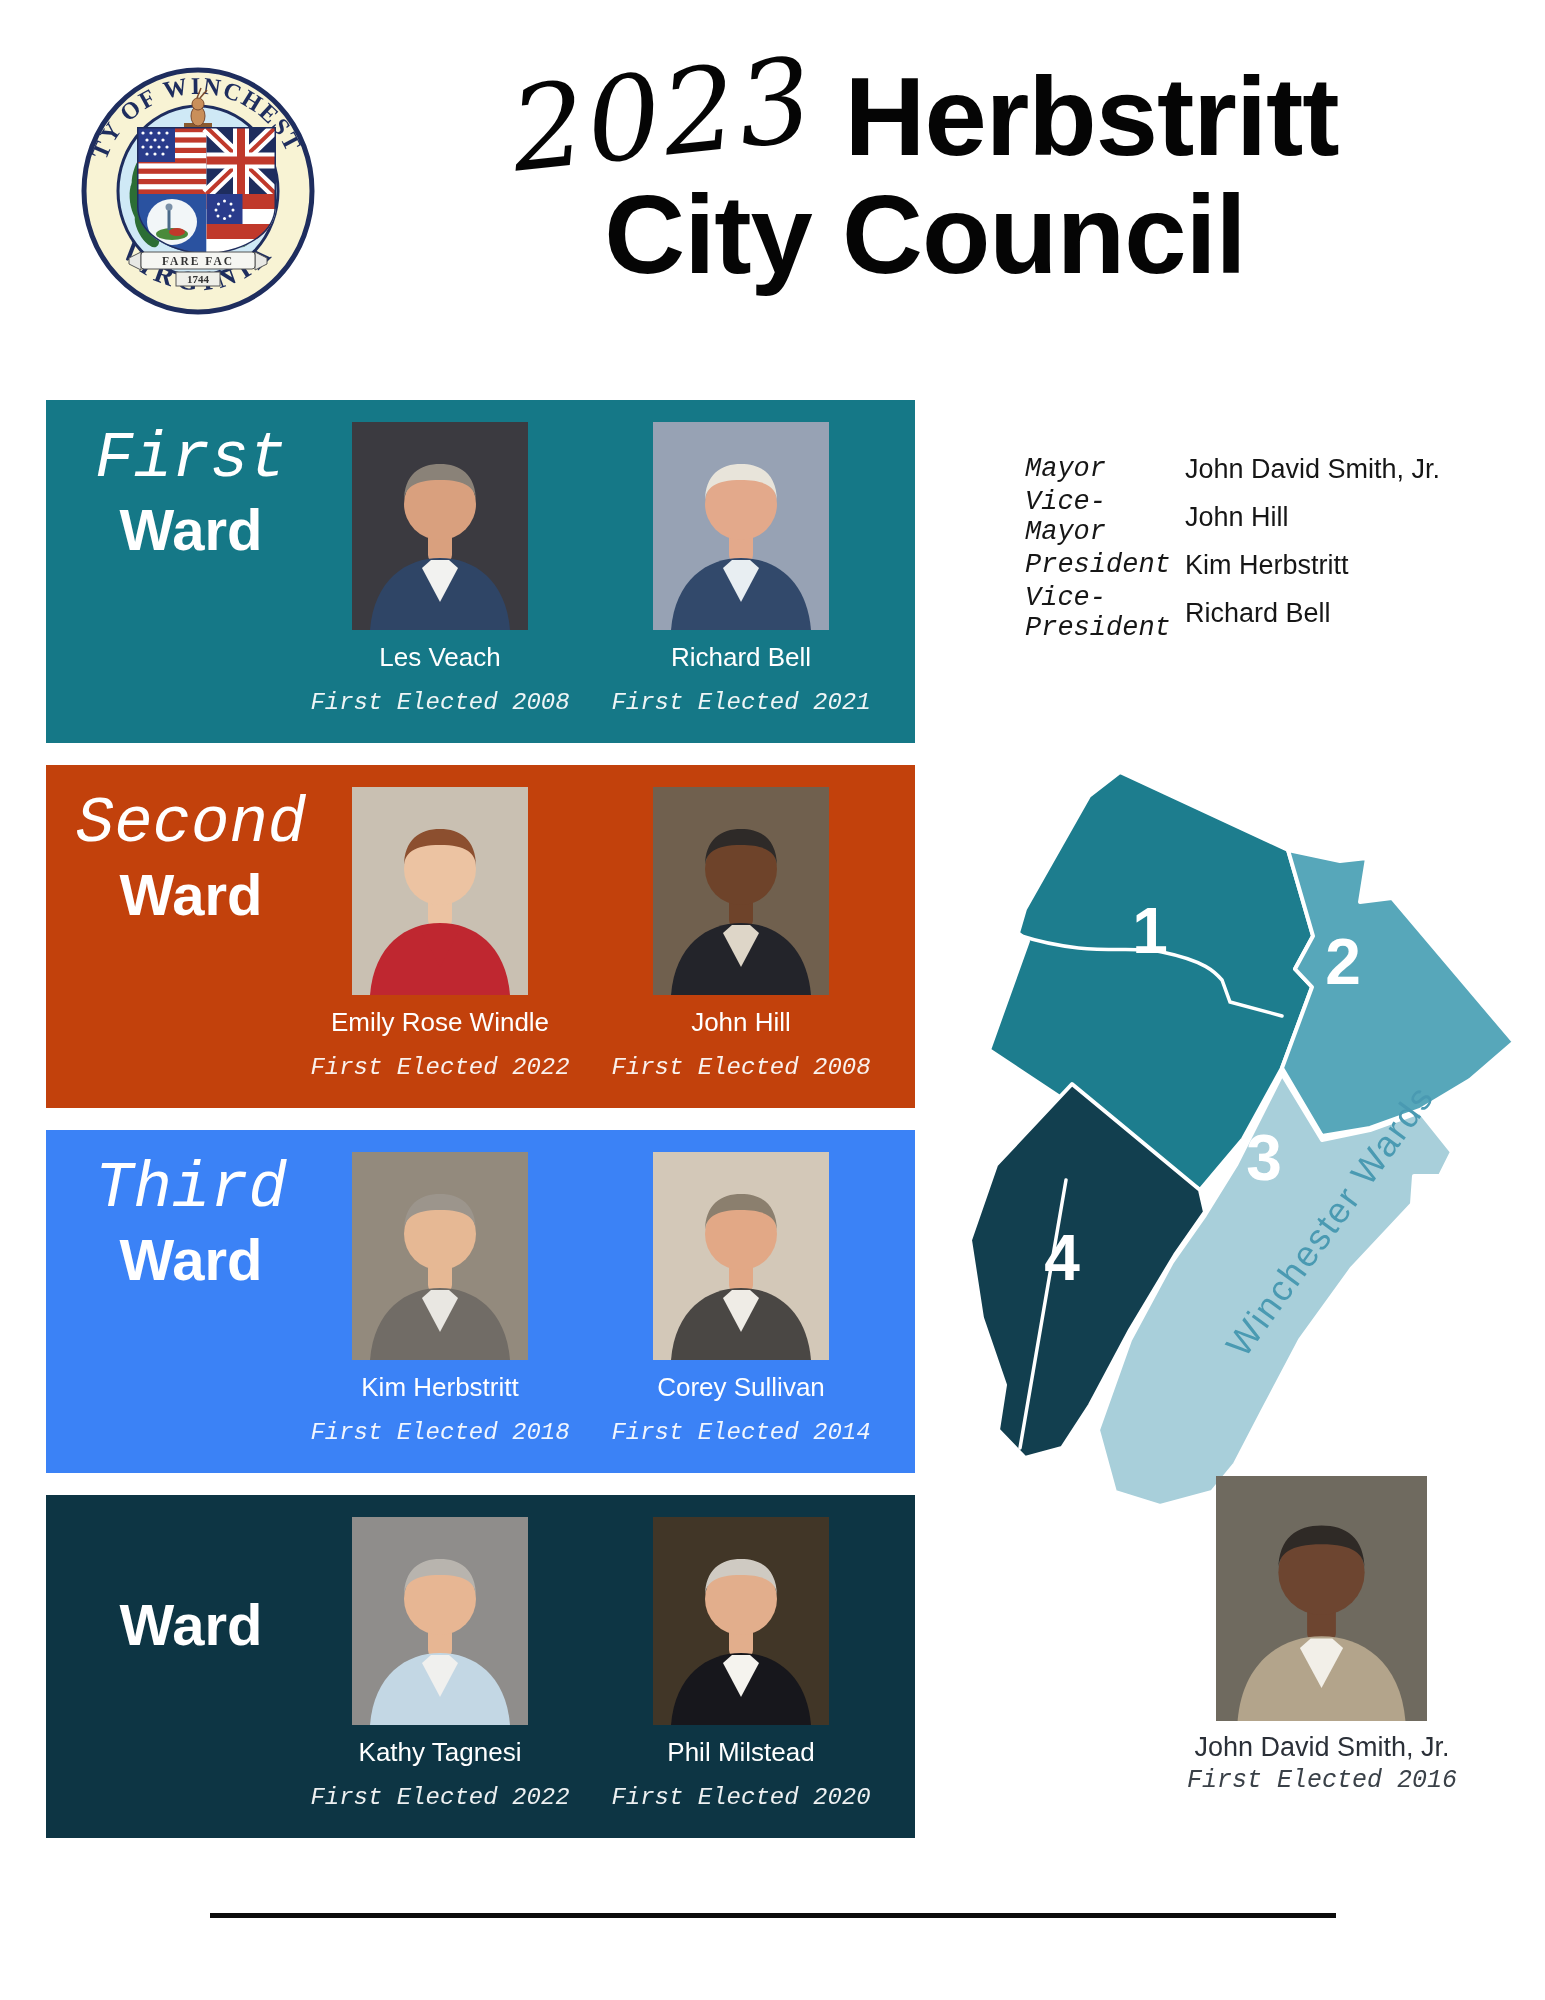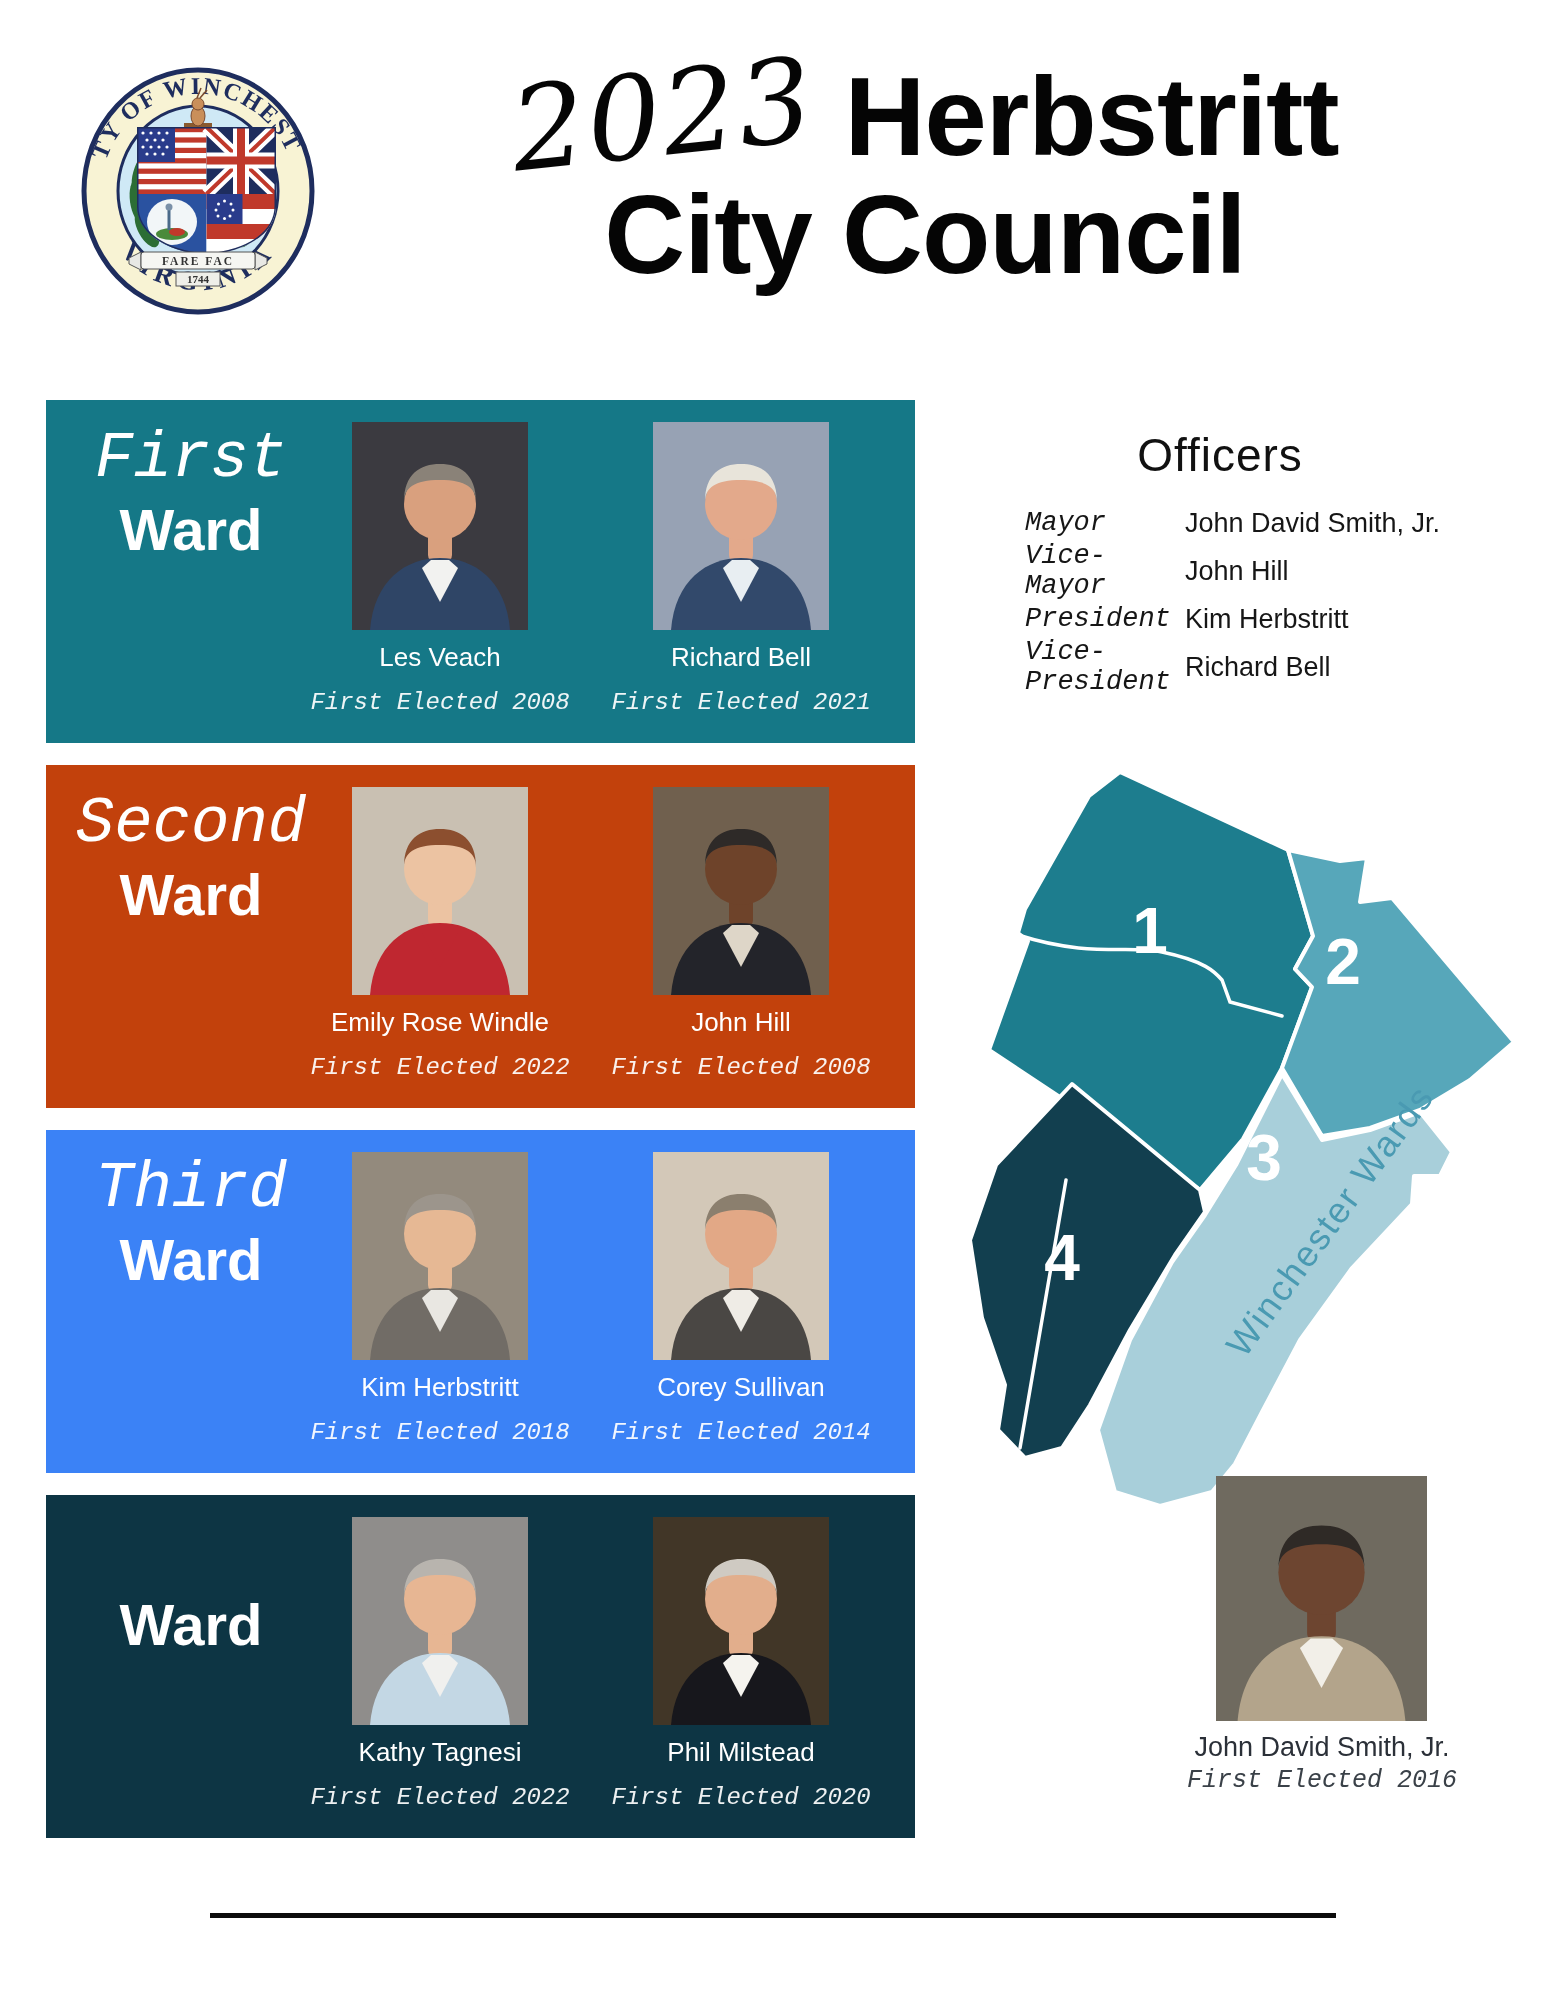--- a/index.html
+++ b/index.html
@@ -175,21 +175,20 @@
   </div>
 
   <div class="title-block">
     <div class="title-line1">
       <span class="title-year">2023</span><span>Herbstritt</span>
     </div>
     <div class="title-line2">City Council</div>
   </div>
 
   <div class="officers">
-    <div class="officers-heading">Officers</div>
     <div class="officer-rows" id="officer-rows">
   <div class="officer-row">
     <span class="officer-label script">Mayor</span>
     <span class="officer-value">John David Smith, Jr.</span>
   </div>
 
   <div class="officer-row">
     <span class="officer-label script">Vice-Mayor</span>
     <span class="officer-value">John Hill</span>
   </div>

